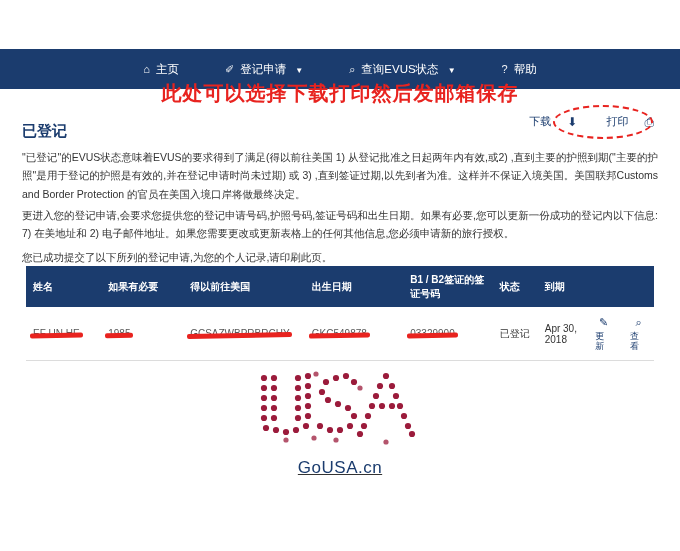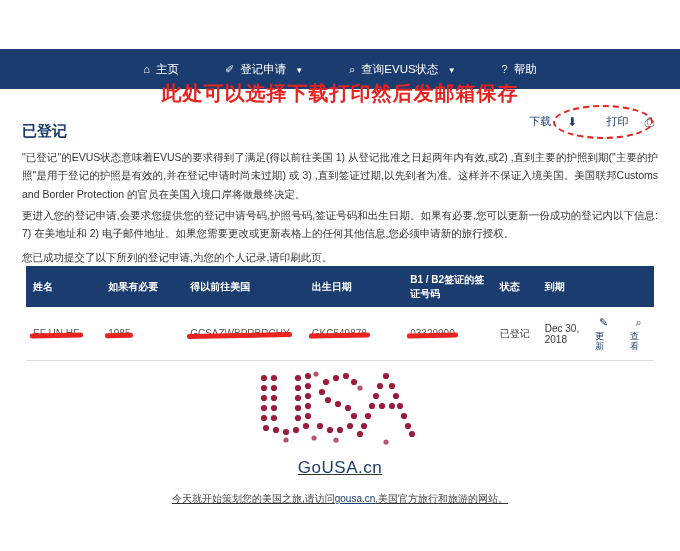--- a/index.html
+++ b/index.html
@@ -283,21 +283,21 @@
           </tr>
         </thead>
         <tbody>
           <tr>
             <td><span class="redact">EF UN HE</span></td>
             <td><span class="redact">1985</span></td>
             <td><span class="redact">GCSAZWBPRBRCHY</span></td>
             <td><span class="redact">GKC549878</span></td>
             <td><span class="redact">03329900</span></td>
             <td><span>已登记</span></td>
-            <td><span>Dec 30, 2018</span></td>
+            <td><span>Apr 30, 2018</span></td>
             <td>
               <div class="acts">
                 <div class="act">
                   <span class="ico">✎</span>
                   <span>更新</span>
                 </div>
                 <div class="act">
                   <span class="ico">⌕</span>
                   <span>查看</span>
                 </div>
@@ -373,19 +373,16 @@
             <circle cx="36" cy="72" r="2.6"></circle>
               <circle cx="86" cy="72" r="2.6"></circle>
             <circle cx="136" cy="74" r="2.6"></circle>
               <circle cx="64" cy="70" r="2.6"></circle>
             <circle cx="110" cy="20" r="2.6"></circle>
               <circle cx="66" cy="6" r="2.6"></circle>
           </g>
         </svg>
       </div>
       <div class="gousa">GoUSA.cn</div>
-      <div class="footer-note">
-        <span>今天就开始策划您的美国之旅,请访问</span><a href="#">gousa.cn</a><span>,美国官方旅行和旅游的网站。</span>
-      </div>
     </div>
 
   </div>
 </div>
 
 </body></html>

